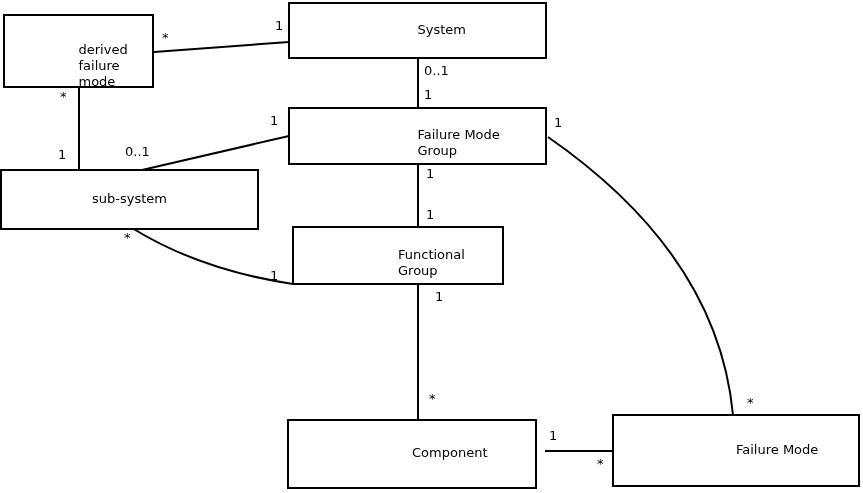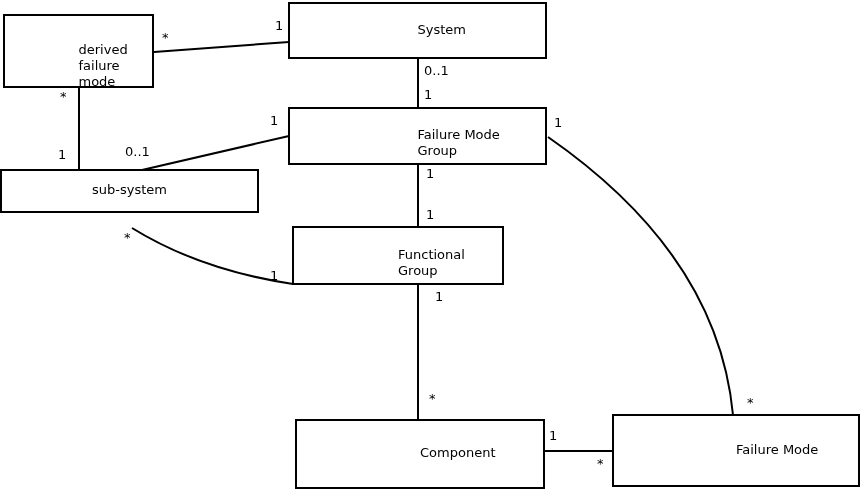--- a/index.html
+++ b/index.html
@@ -56,23 +56,23 @@
     position: absolute;
     font-size: 13px;
     line-height: 14px;
     color: #000000;
   }
 
   
   #n-derived   { left: 3px;   top: 14px;  width: 151px; height: 74px; }
   #n-system    { left: 288px; top: 2px;   width: 259px; height: 57px; }
   #n-fmg       { left: 288px; top: 107px; width: 259px; height: 58px; }
-  #n-subsystem { left: 0px;   top: 169px; width: 259px; height: 44px; }
+  #n-subsystem { left: 0px;   top: 169px; width: 259px; height: 61px; }
   #n-fg        { left: 292px; top: 226px; width: 212px; height: 59px; }
-  #n-component { left: 295px; top: 419px; width: 250px; height: 70px; }
+  #n-component { left: 287px; top: 419px; width: 250px; height: 70px; }
   #n-fm        { left: 612px; top: 414px; width: 248px; height: 73px; }
 </style>
 </head>
 <body>
 
 <div class="canvas">
 
   <svg class="wires" width="863" height="493" viewBox="0 0 863 493">
     <line x1="154" y1="52" x2="289" y2="42"></line>
     <line x1="79" y1="88" x2="79" y2="170"></line>

